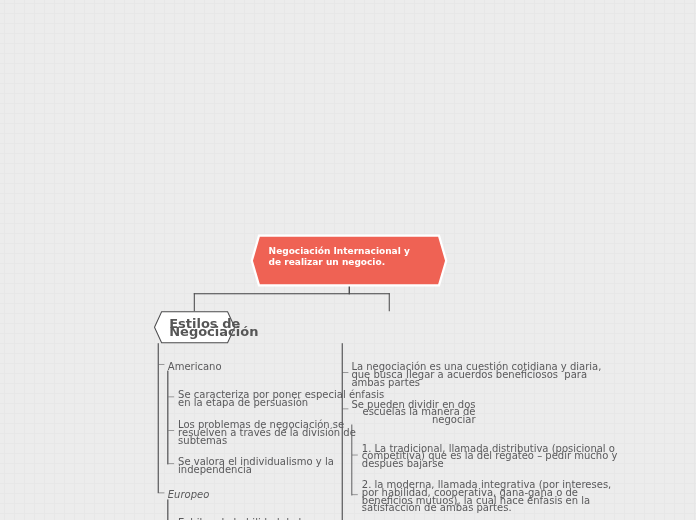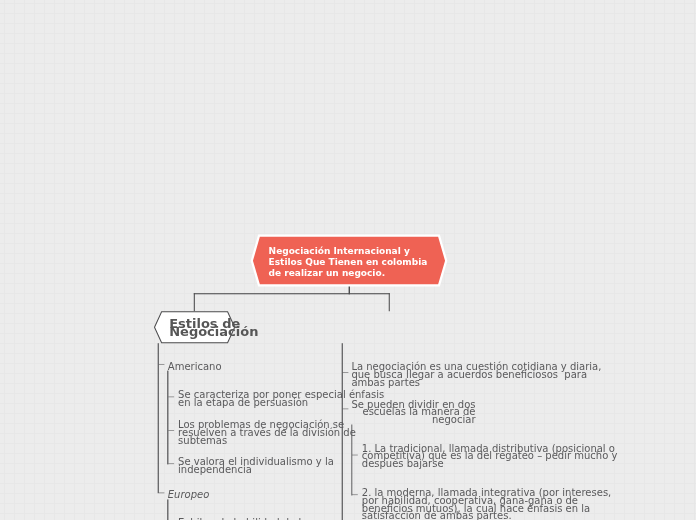--- a/index.html
+++ b/index.html
@@ -55,21 +55,20 @@
     <rect x="193.78" y="293.21" width="1.06" height="18.03" fill="#4c4c4e"></rect>
     <rect x="388.74" y="293.21" width="1.05" height="18.03" fill="#4c4c4e"></rect>
   </svg>
 
   <div class="node root-node">
     <svg class="root-shape" width="198" height="56" viewBox="0 0 198 56">
       <path d="M9 1.72 L189 1.72 L196.2 26.75 L189 51.4 L9 51.4 L1.8 26.75 Z" fill="#ef6254" stroke="#ffffff" stroke-width="2.25" stroke-linejoin="miter"></path>
     </svg>
     <div class="root-label">
       <div>Negociación Internacional y</div>
-      <div>Estilos Que Tienen en colombia</div>
       <div>de realizar un negocio.</div>
     </div>
   </div>
 
   <div class="hexnode" style="left:153px;top:310px;width:84px;height:34px;">
     <svg width="84" height="34" viewBox="0 0 84 34">
       <path d="M8.6 1.72 L74.6 1.72 L81.7 17.2 L74.6 32.65 L8.6 32.65 L1.5 17.2 Z" fill="#ffffff" stroke="#4c4c4e" stroke-width="1.04" stroke-linejoin="miter"></path>
     </svg>
     <div class="lab" style="left:16.2px;top:9.9px;">
       <div>Estilos de</div>
@@ -118,20 +117,20 @@
       <div>escuelas la manera de</div>
       <div>negociar</div>
     </div>
 
     <div class="txt" style="left:361.8px;top:444.5px;">
       <div>1. La tradicional, llamada distributiva (posicional o</div>
       <div>competitiva) que es la del regateo – pedir mucho y</div>
       <div>después bajarse</div>
     </div>
 
-    <div class="txt" style="left:361.8px;top:481.3px;margin-top:8px;">
+    <div class="txt" style="left:361.8px;top:481.3px;">
       <div>2. la moderna, llamada integrativa (por intereses,</div>
       <div>por habilidad, cooperativa, gana-gana o de</div>
       <div>beneficios mutuos), la cual hace énfasis en la</div>
       <div>satisfacción de ambas partes.</div>
     </div>
   </div>
 </div>
 
 </body></html>

